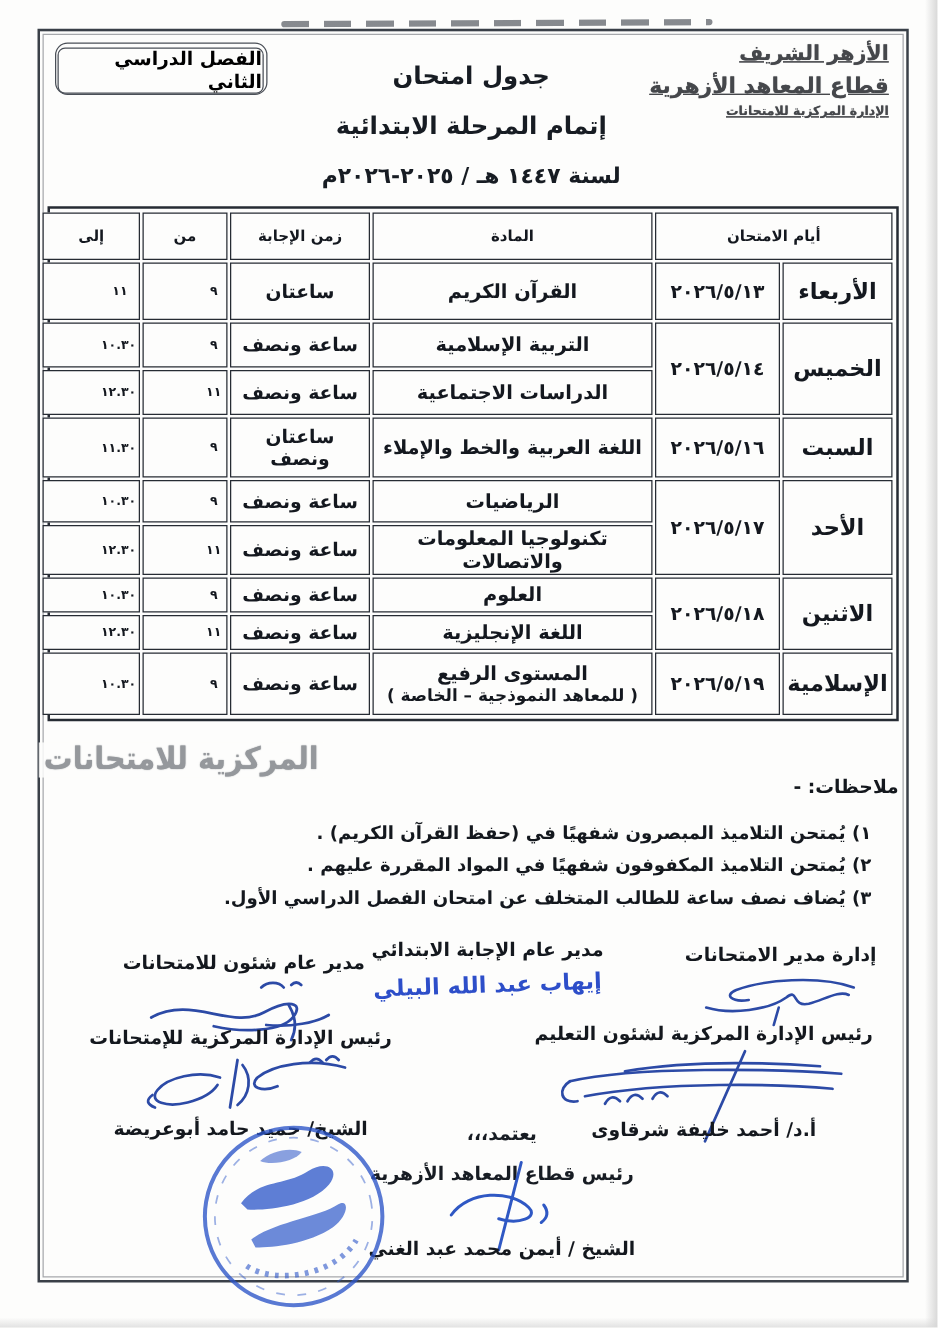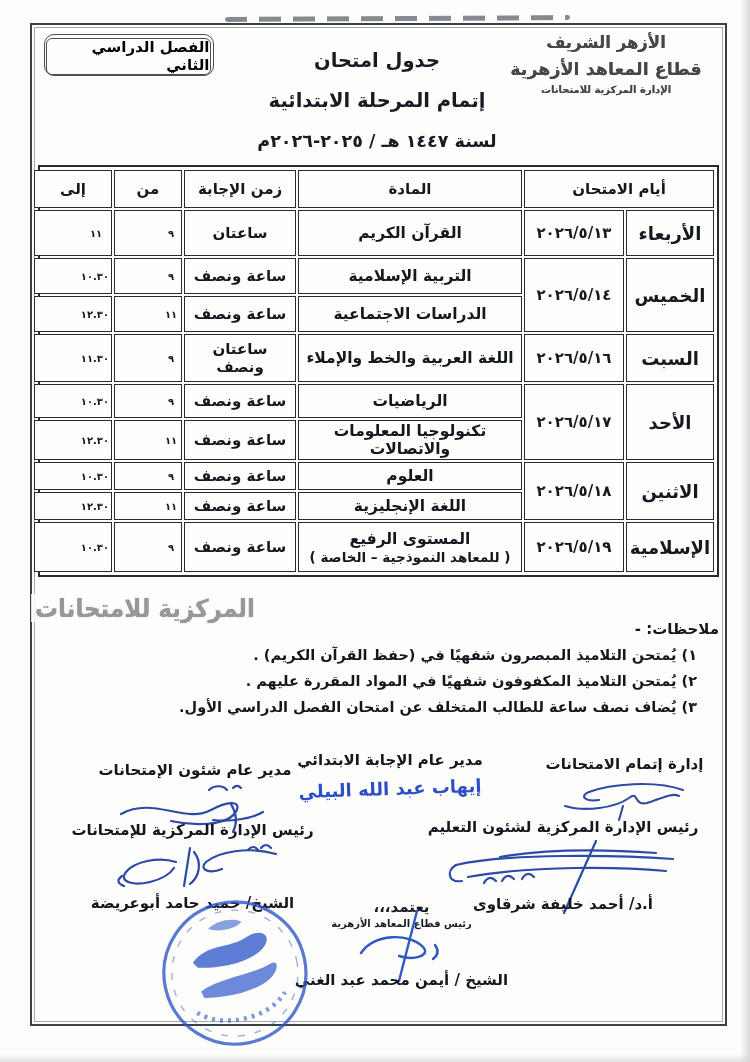--- a/index.html
+++ b/index.html
@@ -20,66 +20,66 @@
     border:2.5px solid #3a4048;
     box-shadow: inset 0 0 0 2px #fdfdfc, inset 0 0 0 3px rgba(60,65,75,.45);
     direction:rtl;
   }
   
   .semester-box{position:absolute; left:12px; top:9px; width:170px; height:42px;
     border:1.6px solid #4a4f57; border-radius:10px; padding:2.5px; box-sizing:border-box;}
   .semester-inner{width:100%; height:100%; border:1px solid #4a4f57; border-radius:6px;
     display:flex; align-items:center; justify-content:center;
     font-size:15px; font-weight:bold; color:#000000;}
-  .logo{position:absolute; right:14px; top:6px; width:210px; text-align:center;
+  .logo{position:absolute; right:14px; top:6px; width:210px; text-align:right;
     color:#45474b; font-weight:bold; line-height:1.5;
-    text-shadow:0 0 .6px #6b6d70;}
+    text-shadow:0 0 .6px #6b6d70;text-decoration:underline;}
   .logo-l1{font-size:16.5px;}
   .logo-l2{font-size:17.5px;}
   .logo-l3{font-size:10px;}
   .title{position:absolute; left:175px; top:16px; width:340px; text-align:center; font-weight:bold;}
   .title .t1,.title .t2{font-size:19.5px; line-height:40px;}
   .title .t3{font-size:17.5px; line-height:40px;}
   
   .tablewrap{position:absolute; left:6px; top:140px; width:681px;
     border:2px solid #262b33; padding:1px; box-sizing:border-box; background:#fdfdfc;}
   table{border-collapse:separate; border-spacing:2.5px; width:100%; table-layout:fixed;}
   th,td{border:1.6px solid #262b33; background:#fdfdfc; text-align:center; vertical-align:middle;
     font-weight:bold; color:#14181f; padding:1px 2px; overflow:hidden;}
-  th{height:34px; font-size:15px;margin-left:16px;}
+  th{height:34px; font-size:12px;margin-left:16px;}
   .day-cell{font-size:18px;}
   .date-cell{font-size:15px;margin-left:20px;}
   .subject-cell{font-size:15.5px;}
   .subject-sub{font-size:13.5px; margin-top:1px;}
   .duration-cell{font-size:15px;}
   .from-cell,.to-cell{font-size:10px;padding-left:48px;}
   
   .watermark{position:absolute; left:-1px; top:570px; font-size:23px; font-weight:800;
     color:#95989c; text-shadow:0 0 1px #95989c; transform:scaleY(1.08); direction:rtl;
     background:rgba(253,253,252,.85); padding:0 4px; line-height:26px;}
   
   .notes{position:absolute; right:6px; top:595px; width:665px; direction:rtl; text-align:right;
     color:#14181e; font-weight:bold;}
-  .notes-head{font-size:15px; margin-bottom:4px;}
+  .notes-head{font-size:15px; margin-bottom:16px;}
   .note{font-size:14.5px; line-height:26px; padding-right:22px;}
   
   .sig{position:absolute; text-align:center; direction:rtl;}
   .sig-label{font-size:15px; font-weight:bold; color:#14181e; line-height:20px;}
   .sig-ink{display:block; margin:2px auto 0; overflow:visible;}
   .sig-hand{color:#2d4ec9; font-size:18px; font-weight:bold; transform:rotate(-2deg);
     margin-top:8px; white-space:nowrap;}
   .sig-name{font-size:15px; font-weight:bold; color:#14181e; margin-top:2px; white-space:nowrap;}
   .g1{right:8px;  top:729px; width:185px;}
   .g2{left:248px; top:725px; width:220px;}
   .g3{left:48px;  top:735px; width:230px;}
   .g4{right:12px; top:792px; width:300px;}
   .g5{left:28px;  top:795px; width:265px;}
   .approve{left:252px; top:873px; width:235px;}
   .approve .ap-word{font-size:15px; font-weight:bold;}
-  .approve .ap-title{font-size:10px; font-weight:bold; margin-top:2px;}
+  .approve .ap-title{font-size:15px; font-weight:bold; margin-top:14px;}
   
   .stamp{position:absolute; left:158px; top:896px; width:155px; height:155px;
     transform:rotate(-12deg); opacity:.92; z-index:5; pointer-events:none;}
 </style>
 </head>
 <body>
 
 <div class="page">
   <div class="scan-top-smudge"></div>
 
@@ -213,37 +213,37 @@
     <div class="watermark">المركزية للامتحانات</div>
 
     <div class="notes">
       <div class="notes-head">ملاحظات: -</div>
       <div class="note">١) يُمتحن التلاميذ المبصرون شفهيًا في (حفظ القرآن الكريم) .</div>
       <div class="note">٢) يُمتحن التلاميذ المكفوفون شفهيًا في المواد المقررة عليهم .</div>
       <div class="note">٣) يُضاف نصف ساعة للطالب المتخلف عن امتحان الفصل الدراسي الأول.</div>
     </div>
 
     <div class="sig g1">
-      <div class="sig-label">إدارة إتمام الامتحانات</div>
+      <div class="sig-label">إدارة مدير الامتحانات</div>
       <svg class="sig-ink" width="140" height="48" viewBox="0 0 140 48">
         <g fill="none" stroke="#2c4aa6" stroke-width="2.1" stroke-linecap="round">
           <path d="M128 14 C100 4 55 8 34 16 C24 20 30 26 44 24"></path>
           <path d="M10 30 C30 36 60 32 74 22 C84 14 78 30 92 27 C104 24 116 16 124 20"></path>
           <path d="M68 30 L64 44"></path>
         </g>
       </svg>
     </div>
 
     <div class="sig g2">
       <div class="sig-label">مدير عام الإجابة الابتدائي</div>
       <div class="sig-hand">إيهاب عبد الله البيلي</div>
     </div>
 
     <div class="sig g3">
-      <div class="sig-label">مدير عام شئون الإمتحانات</div>
+      <div class="sig-label">مدير عام شئون للامتحانات</div>
       <svg class="sig-ink" width="165" height="52" viewBox="0 0 165 52">
         <g fill="none" stroke="#2c4aa6" stroke-width="2.2" stroke-linecap="round">
           <path d="M96 8 C101 3 110 3 114 8 M120 6 q4 -4 8 0"></path>
           <path d="M8 32 C40 14 72 42 98 28 C118 17 130 20 122 31 C113 44 80 44 58 39"></path>
           <path d="M118 22 C124 32 124 42 120 50"></path>
           <path d="M150 30 C140 36 120 40 100 38"></path>
         </g>
       </svg>
     </div>
 

